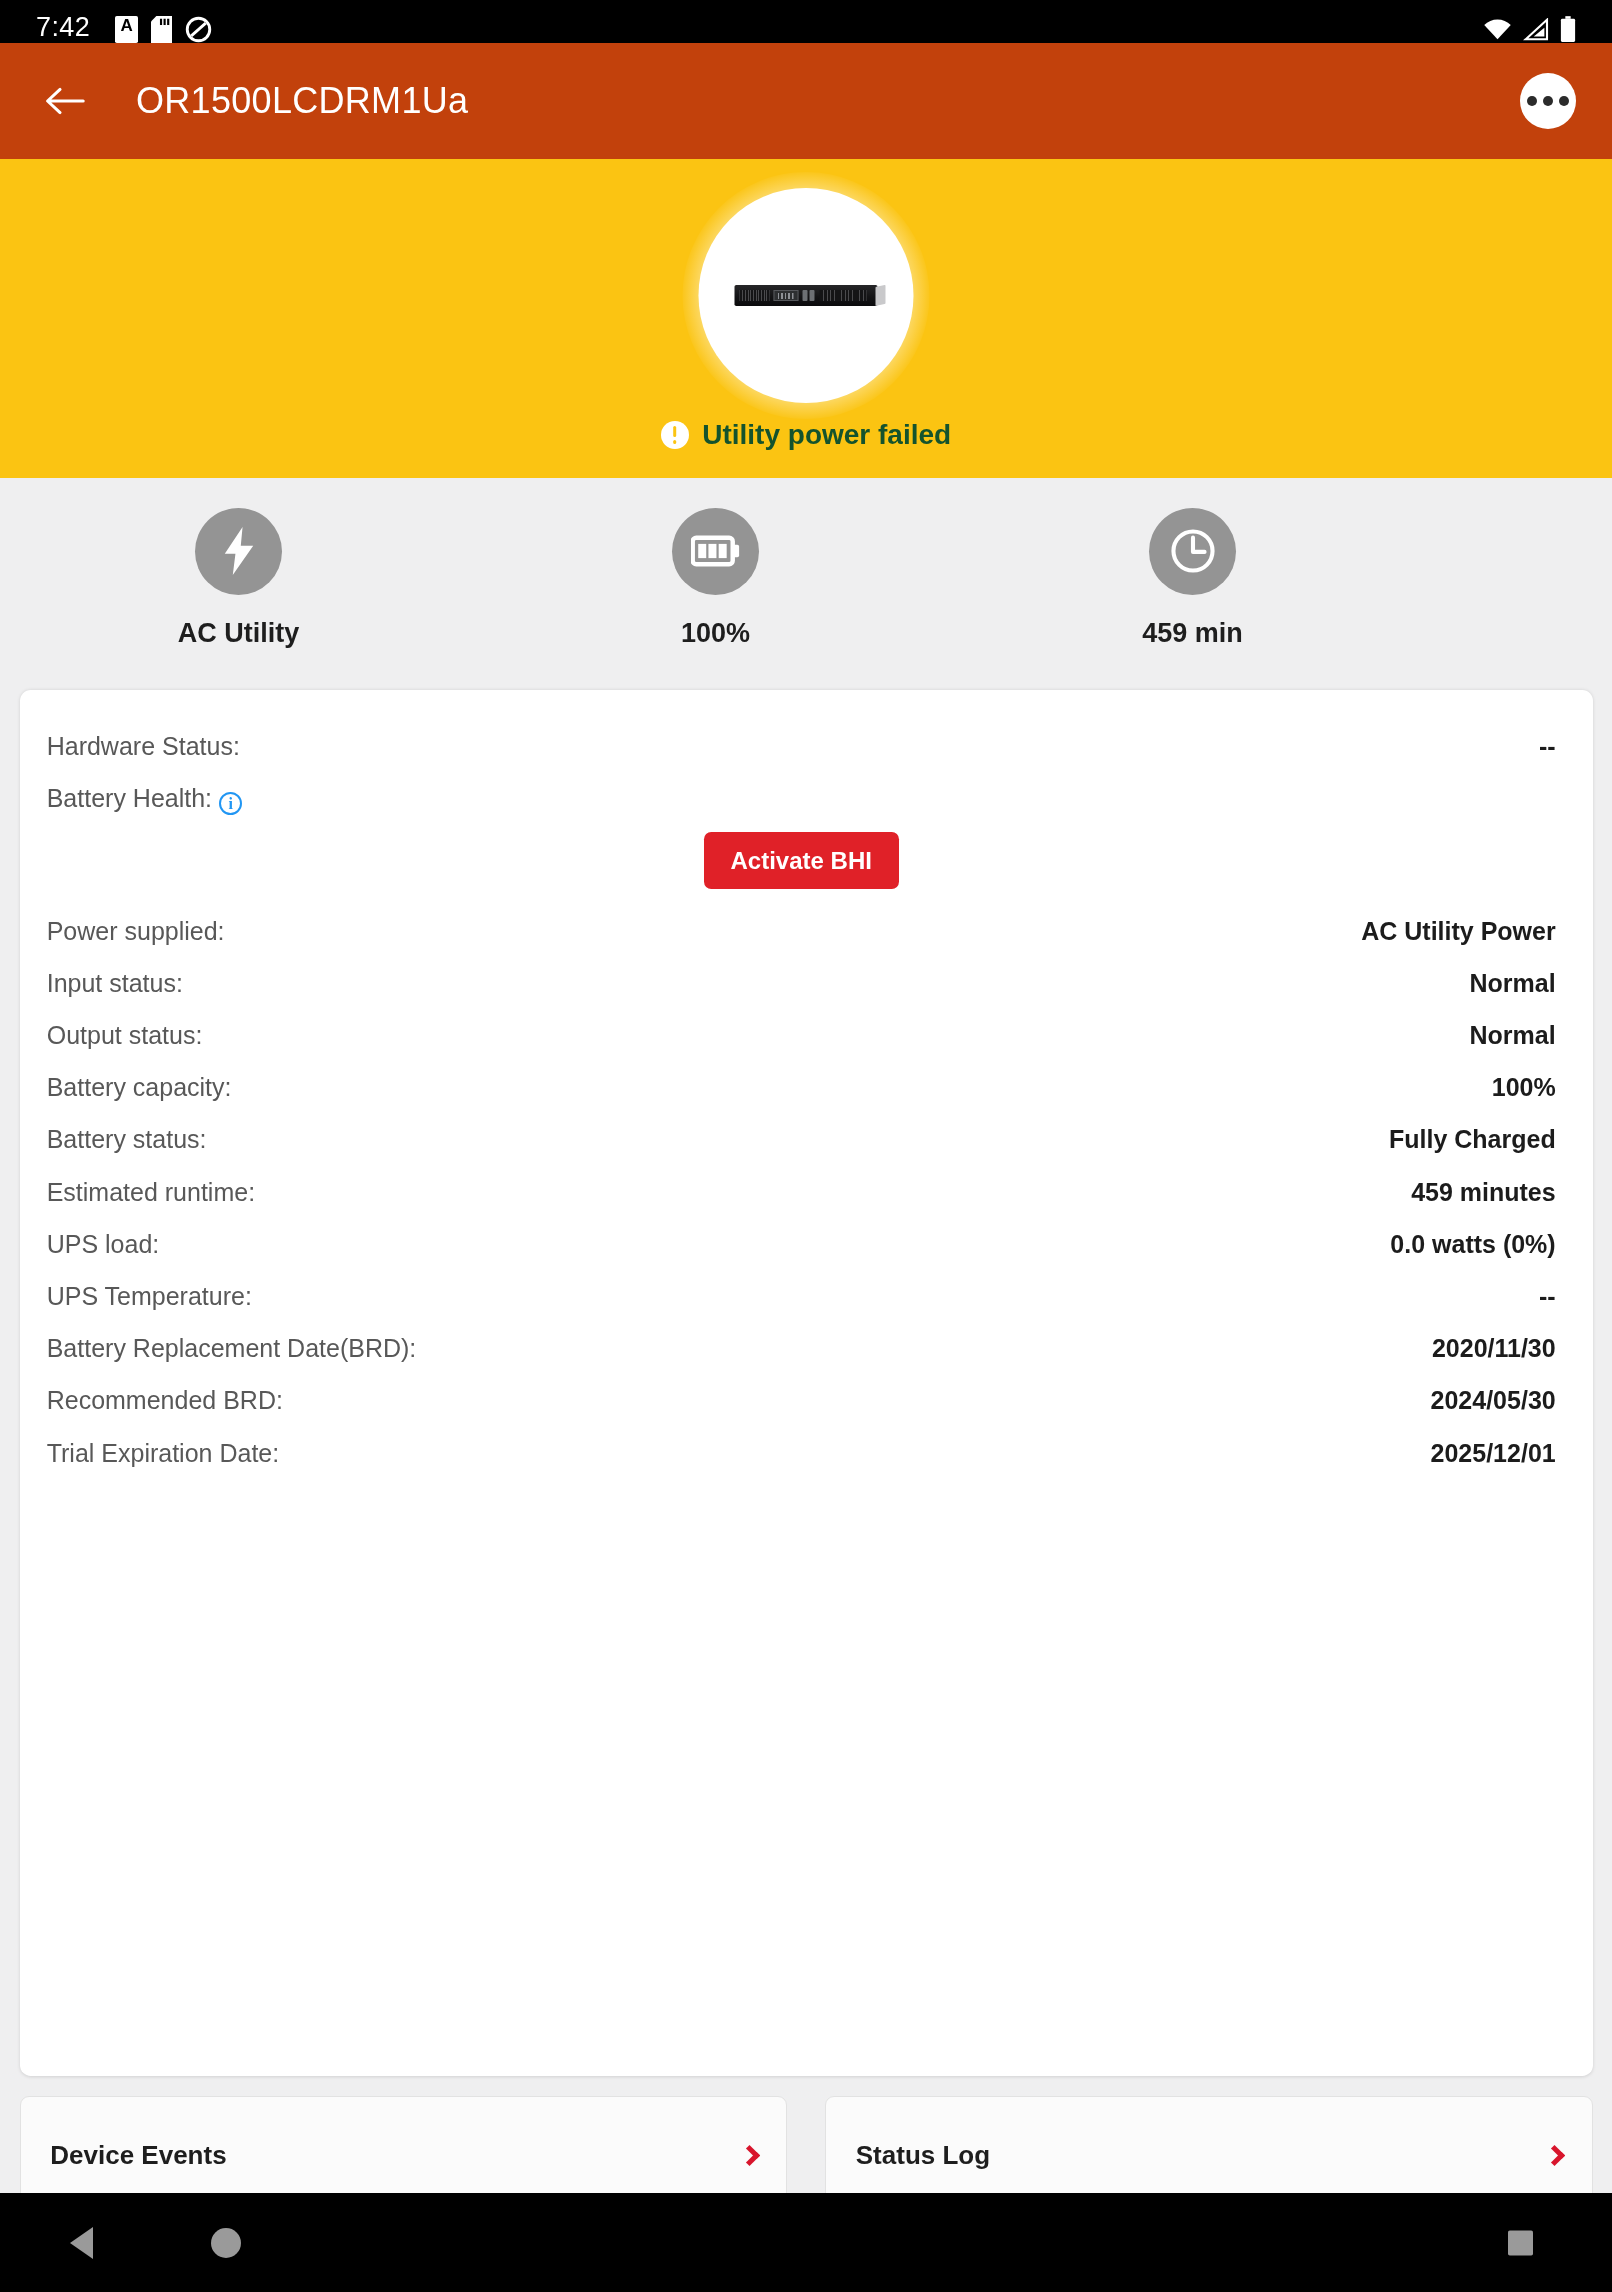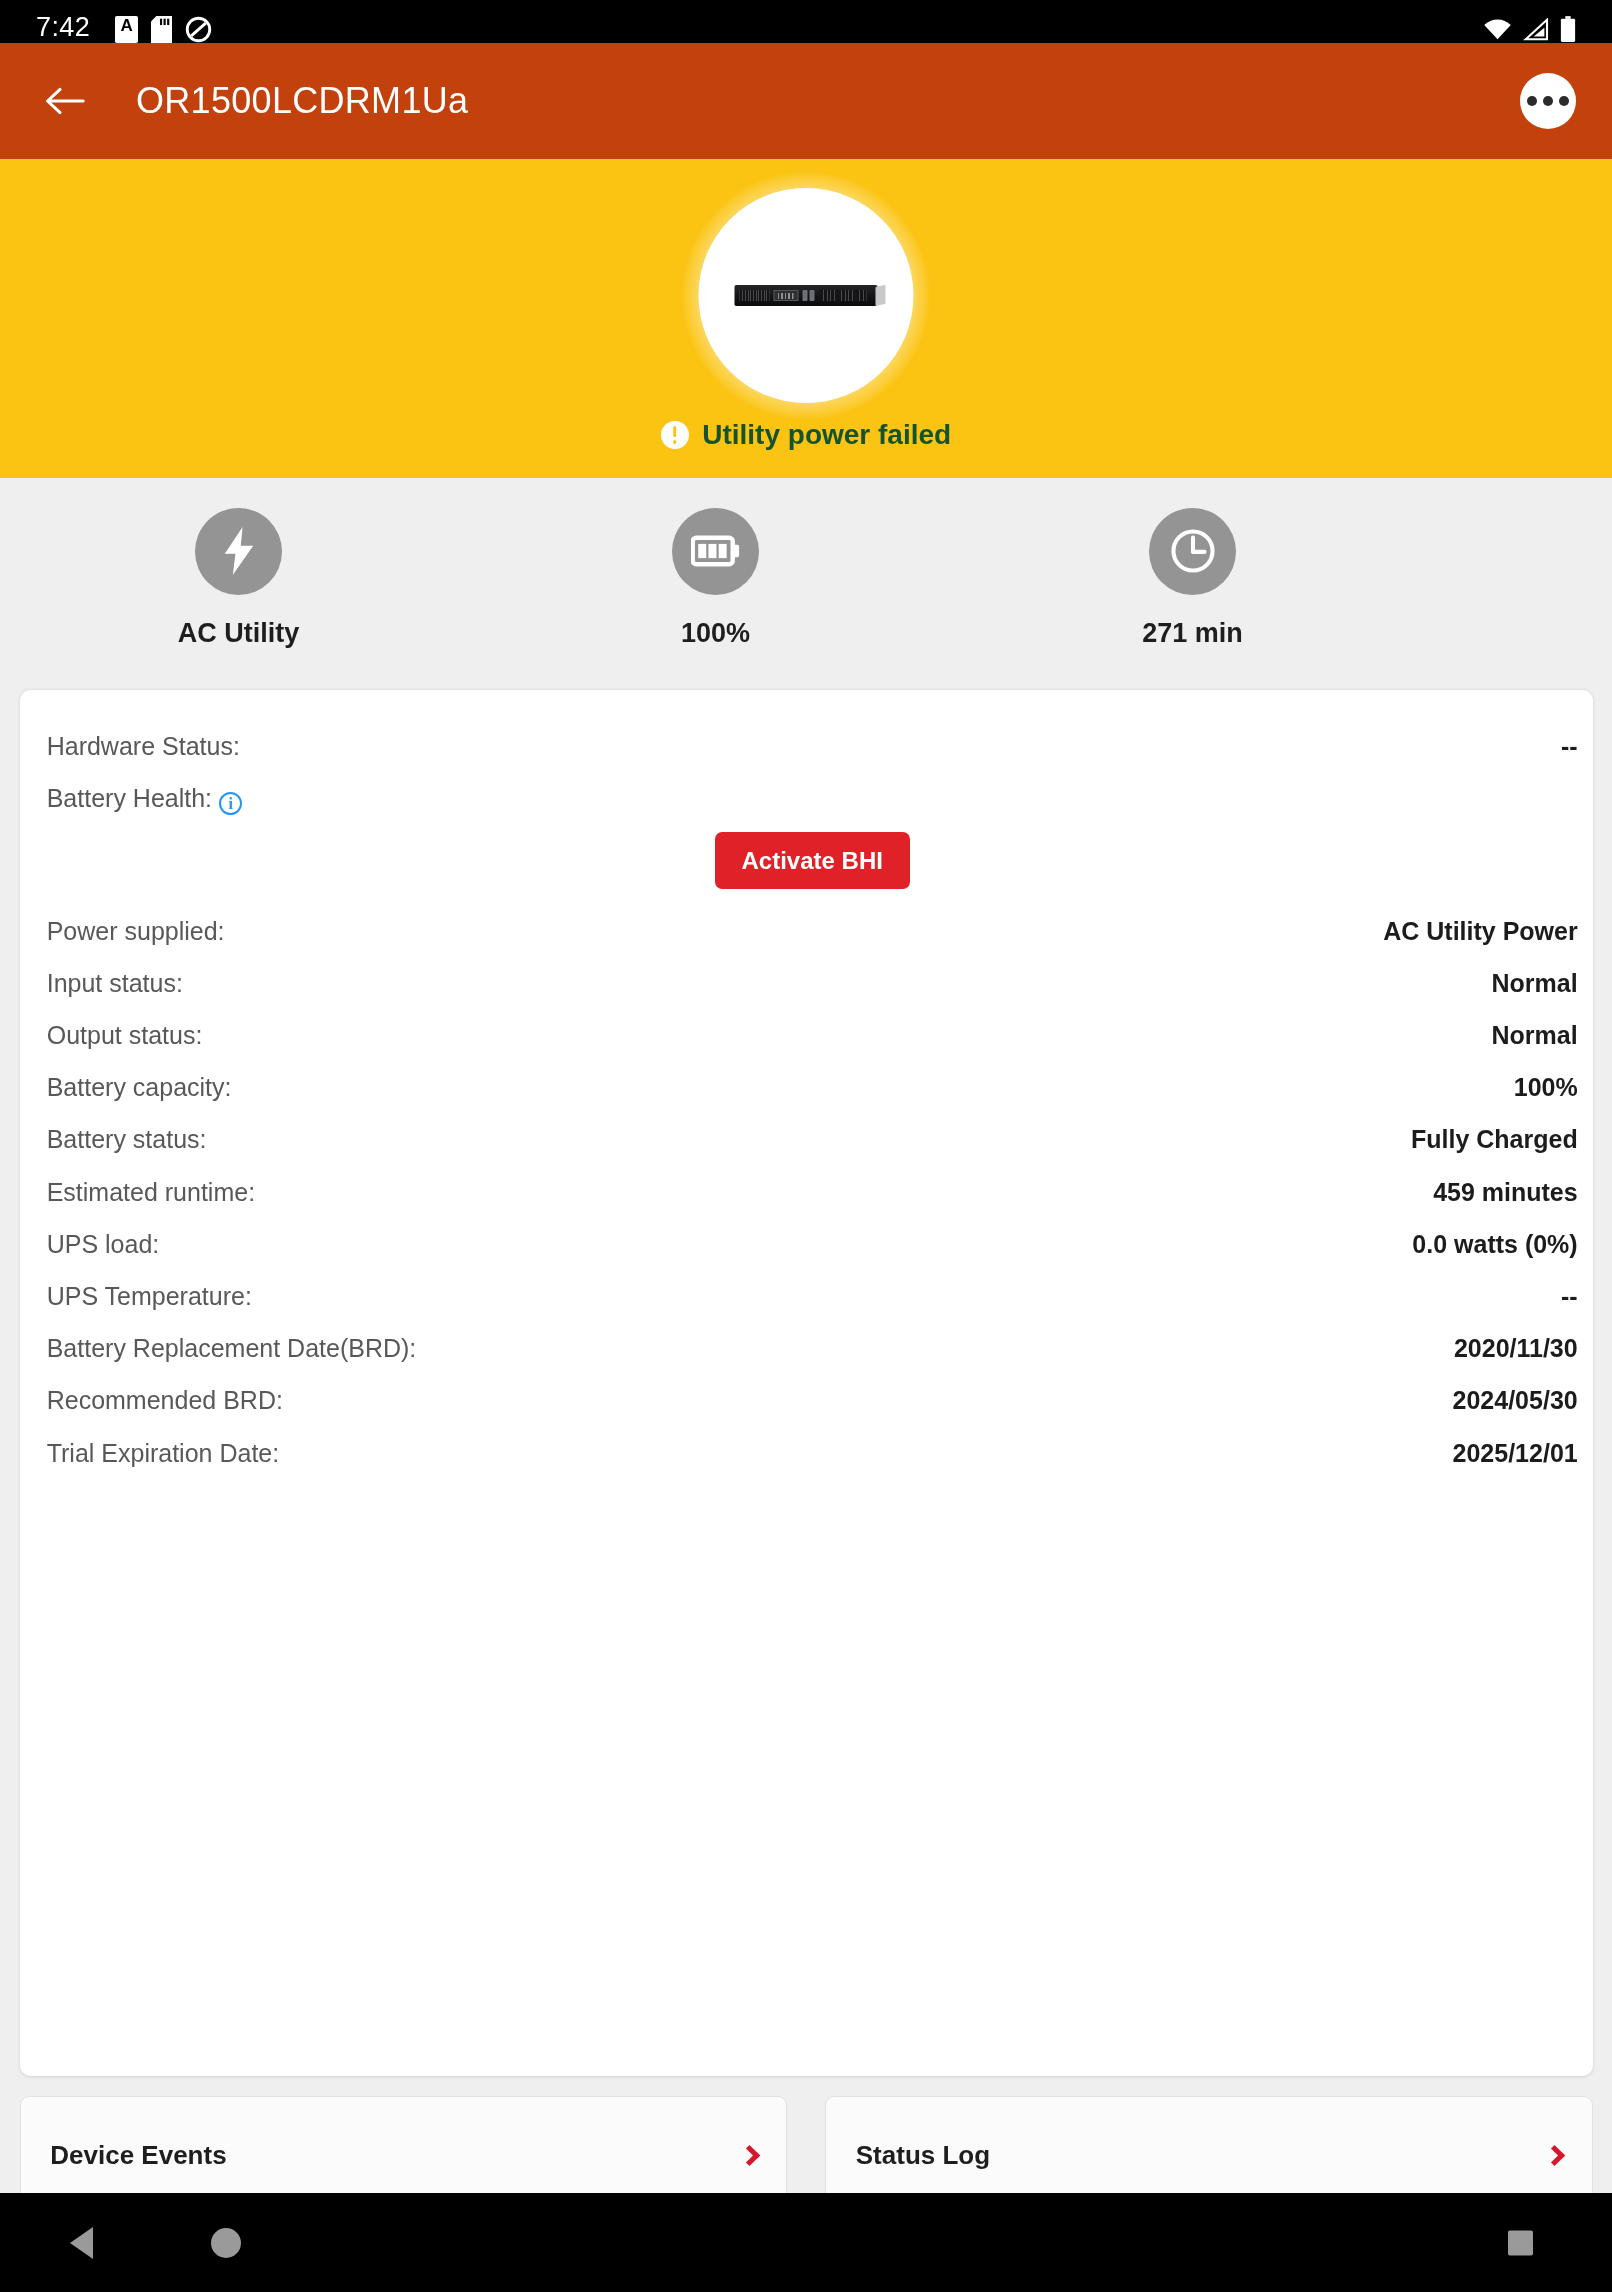--- a/index.html
+++ b/index.html
@@ -118,21 +118,21 @@
     width: 87px; height: 87px; border-radius: 50%; background: #949494;
     display: flex; align-items: center; justify-content: center;
   }
   .stat-label { margin-top: 23px; font-size: 27px; font-weight: bold; color: #1e1e1e; }
 
   
   .card {
     position: absolute; top: 690px; left: 19.7px; width: 1573px; height: 1386px;
     background: #fff; border-radius: 10.7px;
     box-shadow: 0 0.9px 3.6px rgba(0,0,0,.13);
-    padding: 30px 15px 0 27px;
+    padding: 30px 37px 0 27px;
   }
   .row {
     display: flex; align-items: baseline; justify-content: space-between;
     padding: 11.6px 0;
   }
   .row-key { font-size: 25px; color: #585858; }
   .row-val { font-size: 25px; color: #1c1c1c; font-weight: bold; text-align: right; }
   .info-icon {
     display: inline-block; width: 23px; height: 23px; border-radius: 50%;
     border: 2.2px solid #2196f3; color: #2196f3; font-size: 16px; font-weight: bold;
@@ -276,21 +276,21 @@
       <div class="stat-label">100%</div>
     </div>
 
     <div class="stat">
       <div class="stat-icon">
         <svg width="48" height="48" viewBox="0 0 54 54">
           <circle cx="27" cy="27" r="22" fill="none" stroke="#fff" stroke-width="4.6"></circle>
           <path d="M27 12 V28 H40" fill="none" stroke="#fff" stroke-width="4.6" stroke-linecap="round" stroke-linejoin="round"></path>
         </svg>
       </div>
-      <div class="stat-label">271 min</div>
+      <div class="stat-label">459 min</div>
     </div>
 
   </div>
 
   <div class="card">
 
     <div class="row">
       <span class="row-key">Hardware Status:</span>
       <span class="row-val">--</span>
     </div>

